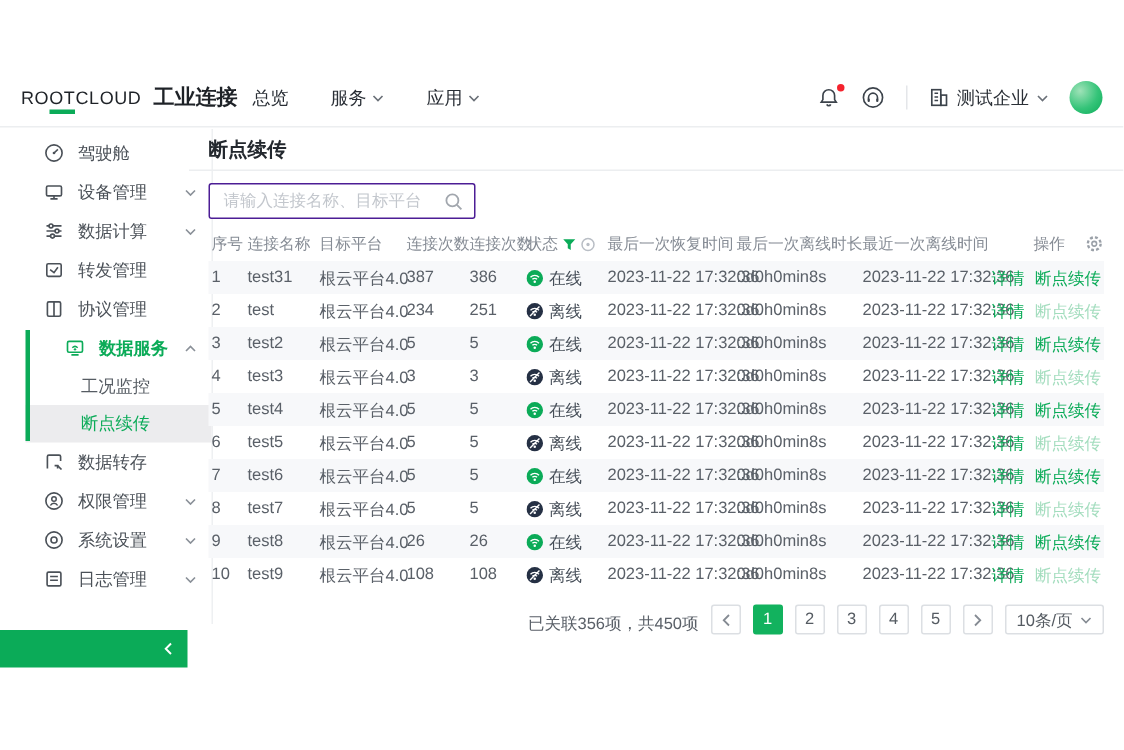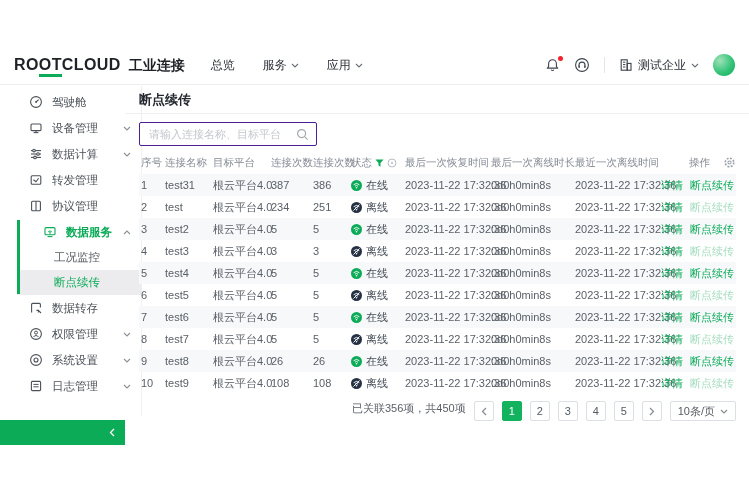--- a/index.html
+++ b/index.html
@@ -6,24 +6,24 @@
   body{
     width:749px;height:500px;position:relative;overflow:hidden;background:#fff;
     font-family:"Liberation Sans","DejaVu Sans",sans-serif;
     -webkit-font-smoothing:antialiased;
   }
   svg{display:block;}
   
   .topbar{position:absolute;top:46px;left:0;width:749px;height:39px;box-sizing:border-box;
     border-bottom:1px solid #eceef0;display:flex;align-items:center;padding:0 14px;background:#fff;}
   .logo{display:flex;align-items:baseline;cursor:pointer;}
-  .logo-en{font-size:16px;font-weight:700;color:#1e2227;letter-spacing:.4px;text-align:right;}
+  .logo-en{font-size:12px;font-weight:400;color:#1e2227;letter-spacing:.4px;text-align:right;}
   .logo-en .u{border-bottom:3px solid #0bab58;padding-bottom:1px;}
   .logo-cn{font-size:14px;font-weight:700;color:#1e2227;margin-left:8px;}
-  .topnav{display:flex;align-items:center;margin-left:26px;gap:28px;}
+  .topnav{display:flex;align-items:center;margin-left:10px;gap:28px;}
   .topnav-item{display:flex;align-items:center;gap:4px;font-size:12px;color:#2a2f36;cursor:pointer;}
   .top-right{margin-left:auto;display:flex;align-items:center;gap:14px;}
   .icon-btn{position:relative;cursor:pointer;display:flex;align-items:center;}
   .dot{position:absolute;top:-2px;right:-3px;width:5px;height:5px;border-radius:50%;background:#f5222d;}
   .v-div{width:1px;height:16px;background:#e4e6e9;}
   .org{display:flex;align-items:center;gap:5px;font-size:12px;color:#2a2f36;cursor:pointer;}
   .avatar{width:22px;height:22px;border-radius:50%;
     background:radial-gradient(circle at 32% 30%,#9fe2b8,#35c479 55%,#0bab58);cursor:pointer;}
   
   .sidebar{position:absolute;top:86px;left:17px;width:125px;height:330px;box-sizing:border-box;
@@ -68,21 +68,21 @@
   .th.c-actions{padding-right:26px;}
   .th-gear{position:absolute;right:0;top:4px;cursor:pointer;}
   .status-head{display:flex;align-items:center;gap:3px;}
   .link{color:#0bab58;cursor:pointer;text-decoration:none;}
   .tr.offline .resume{color:#a3ddbe;cursor:not-allowed;}
   .tr .off-ic{display:none;}
   .tr.offline .off-ic{display:block;}
   .tr.offline .status-lbl{color:#474f59;}
   .tr.online .status-lbl{color:#474f59;}
   
-  .pagination{display:flex;align-items:flex-start;justify-content:flex-end;gap:8px;margin-top:7px;height:22px;
+  .pagination{display:flex;align-items:flex-end;justify-content:flex-end;gap:8px;margin-top:7px;height:22px;
     font-size:11px;color:#5a6068;}
   .pg-btn{min-width:20px;height:20px;box-sizing:border-box;border:1px solid #dcdfe3;border-radius:2px;
     background:#fff;display:flex;align-items:center;justify-content:center;color:#555b62;cursor:pointer;
     font-size:11px;padding:0 4px;}
   .pg-btn.active{background:#12b25e;border-color:#12b25e;color:#fff;}
   .page-size{height:20px;box-sizing:border-box;border:1px solid #dcdfe3;border-radius:2px;background:#fff;
     display:flex;align-items:center;gap:5px;padding:0 7px;color:#555b62;cursor:pointer;}
 </style>
 </head>
 <body>

